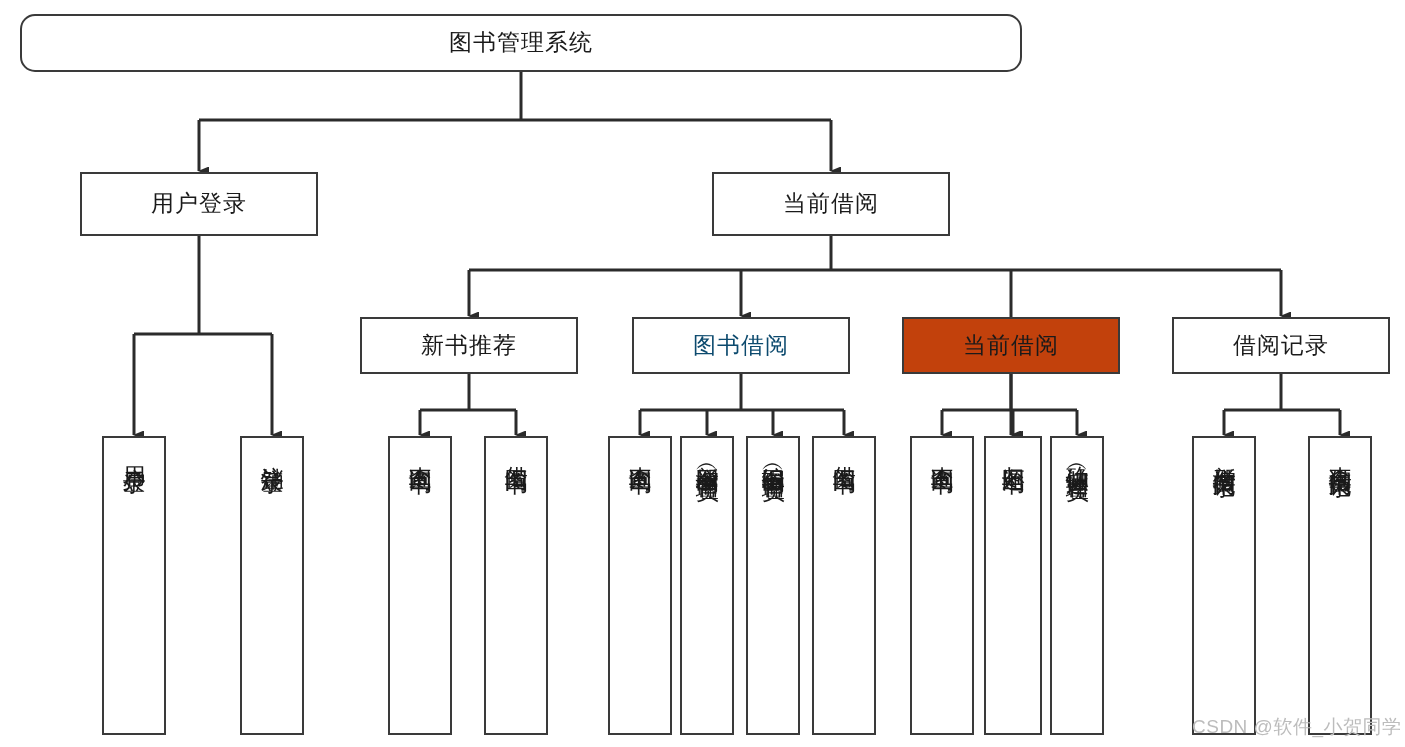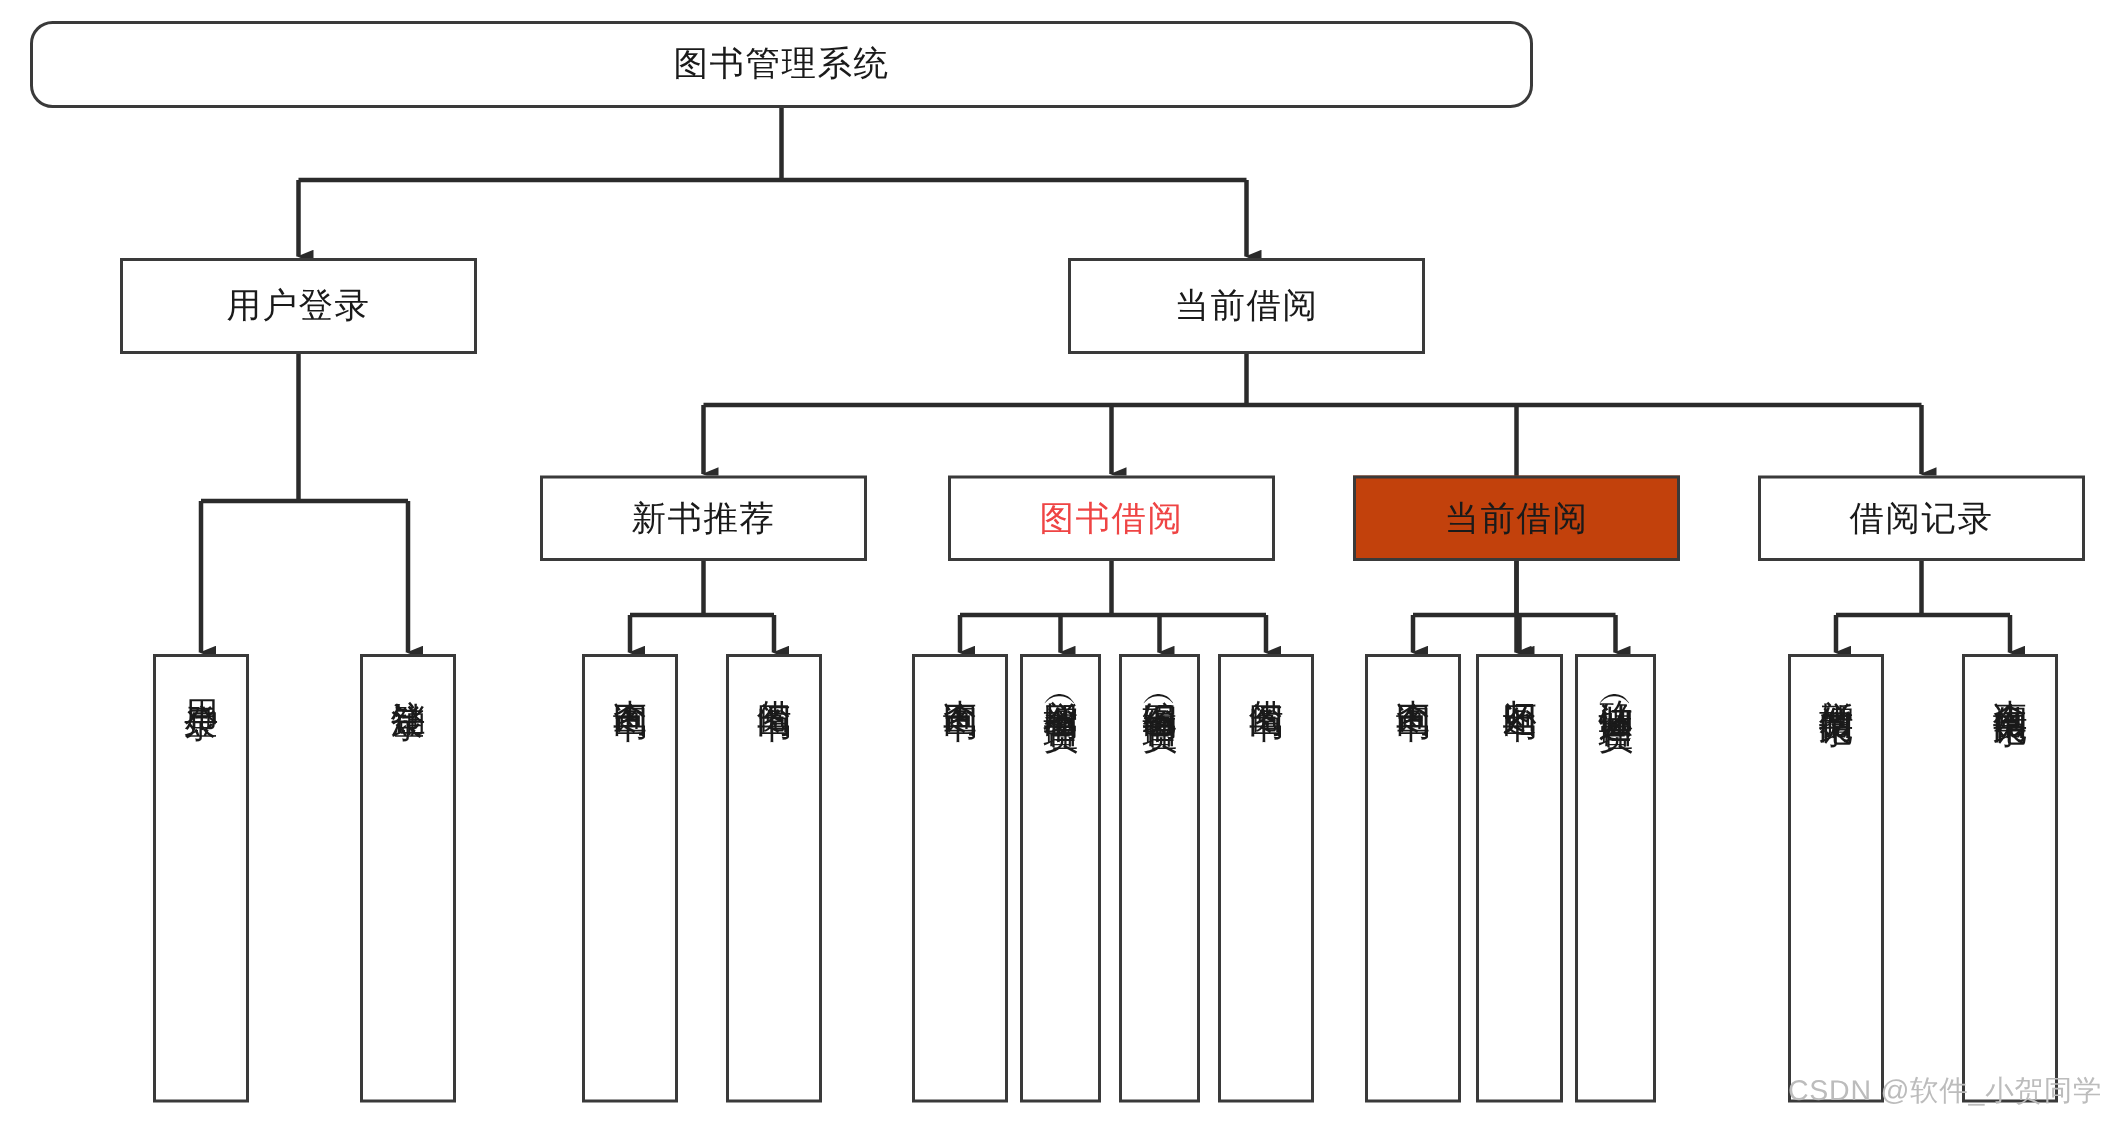--- a/index.html
+++ b/index.html
@@ -113,21 +113,21 @@
       </div>
       <div class="node node-h" style="left: 80px; top: 172px; width: 238px; height: 64px; border-color: rgb(58, 58, 58); background: rgb(255, 255, 255); color: rgb(26, 26, 26);">
         <span>用户登录</span>
       </div>
       <div class="node node-h" style="left: 712px; top: 172px; width: 238px; height: 64px; border-color: rgb(58, 58, 58); background: rgb(255, 255, 255); color: rgb(26, 26, 26);">
         <span>当前借阅</span>
       </div>
       <div class="node node-h" style="left: 360px; top: 317px; width: 218px; height: 57px; border-color: rgb(58, 58, 58); background: rgb(255, 255, 255); color: rgb(26, 26, 26);">
         <span>新书推荐</span>
       </div>
-      <div class="node node-h" style="left: 632px; top: 317px; width: 218px; height: 57px; border-color: rgb(58, 58, 58); background: rgb(255, 255, 255); color: #ef4444;">
+      <div class="node node-h" style="left: 632px; top: 317px; width: 218px; height: 57px; border-color: rgb(58, 58, 58); background: rgb(255, 255, 255); color: #0c4a6e;">
         <span>图书借阅</span>
       </div>
       <div class="node node-h" style="left: 902px; top: 317px; width: 218px; height: 57px; border-color: rgb(58, 58, 58); background: #c2410c; color: rgb(26, 26, 26);">
         <span>当前借阅</span>
       </div>
       <div class="node node-h" style="left: 1172px; top: 317px; width: 218px; height: 57px; border-color: rgb(58, 58, 58); background: rgb(255, 255, 255); color: rgb(26, 26, 26);">
         <span>借阅记录</span>
       </div>
       <div class="node node-v" style="left: 102px; top: 436px; width: 64px; height: 299px; border-color: rgb(58, 58, 58); background: rgb(255, 255, 255); color: rgb(26, 26, 26);">
         <span class="vlabel">用户登录</span>

